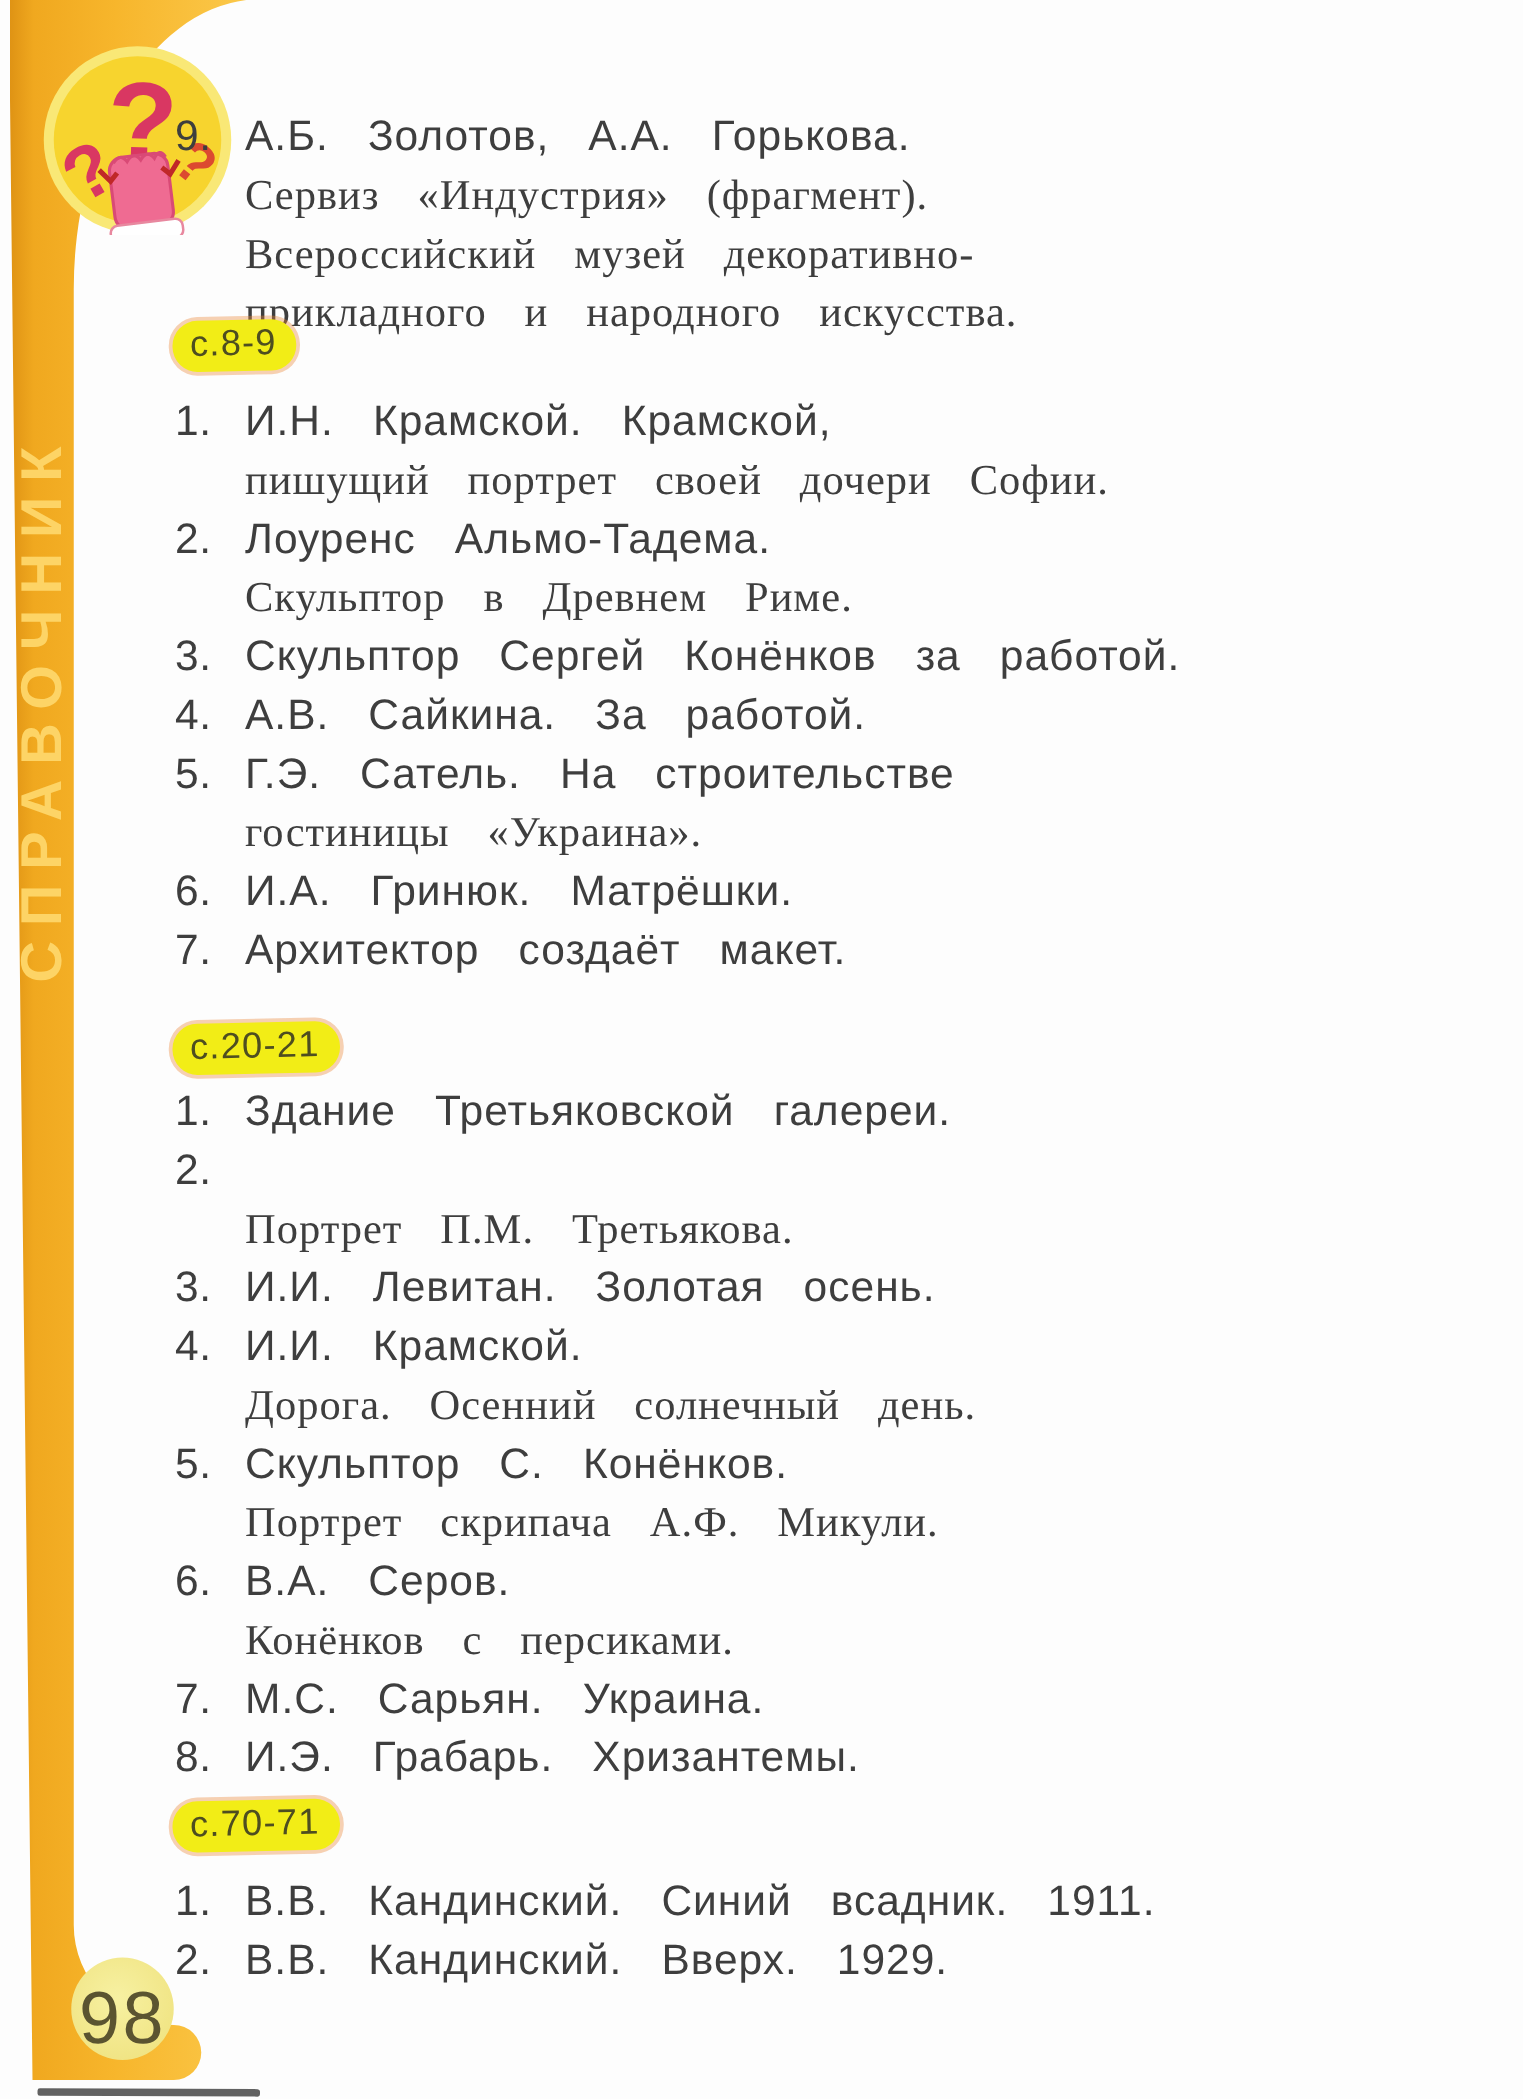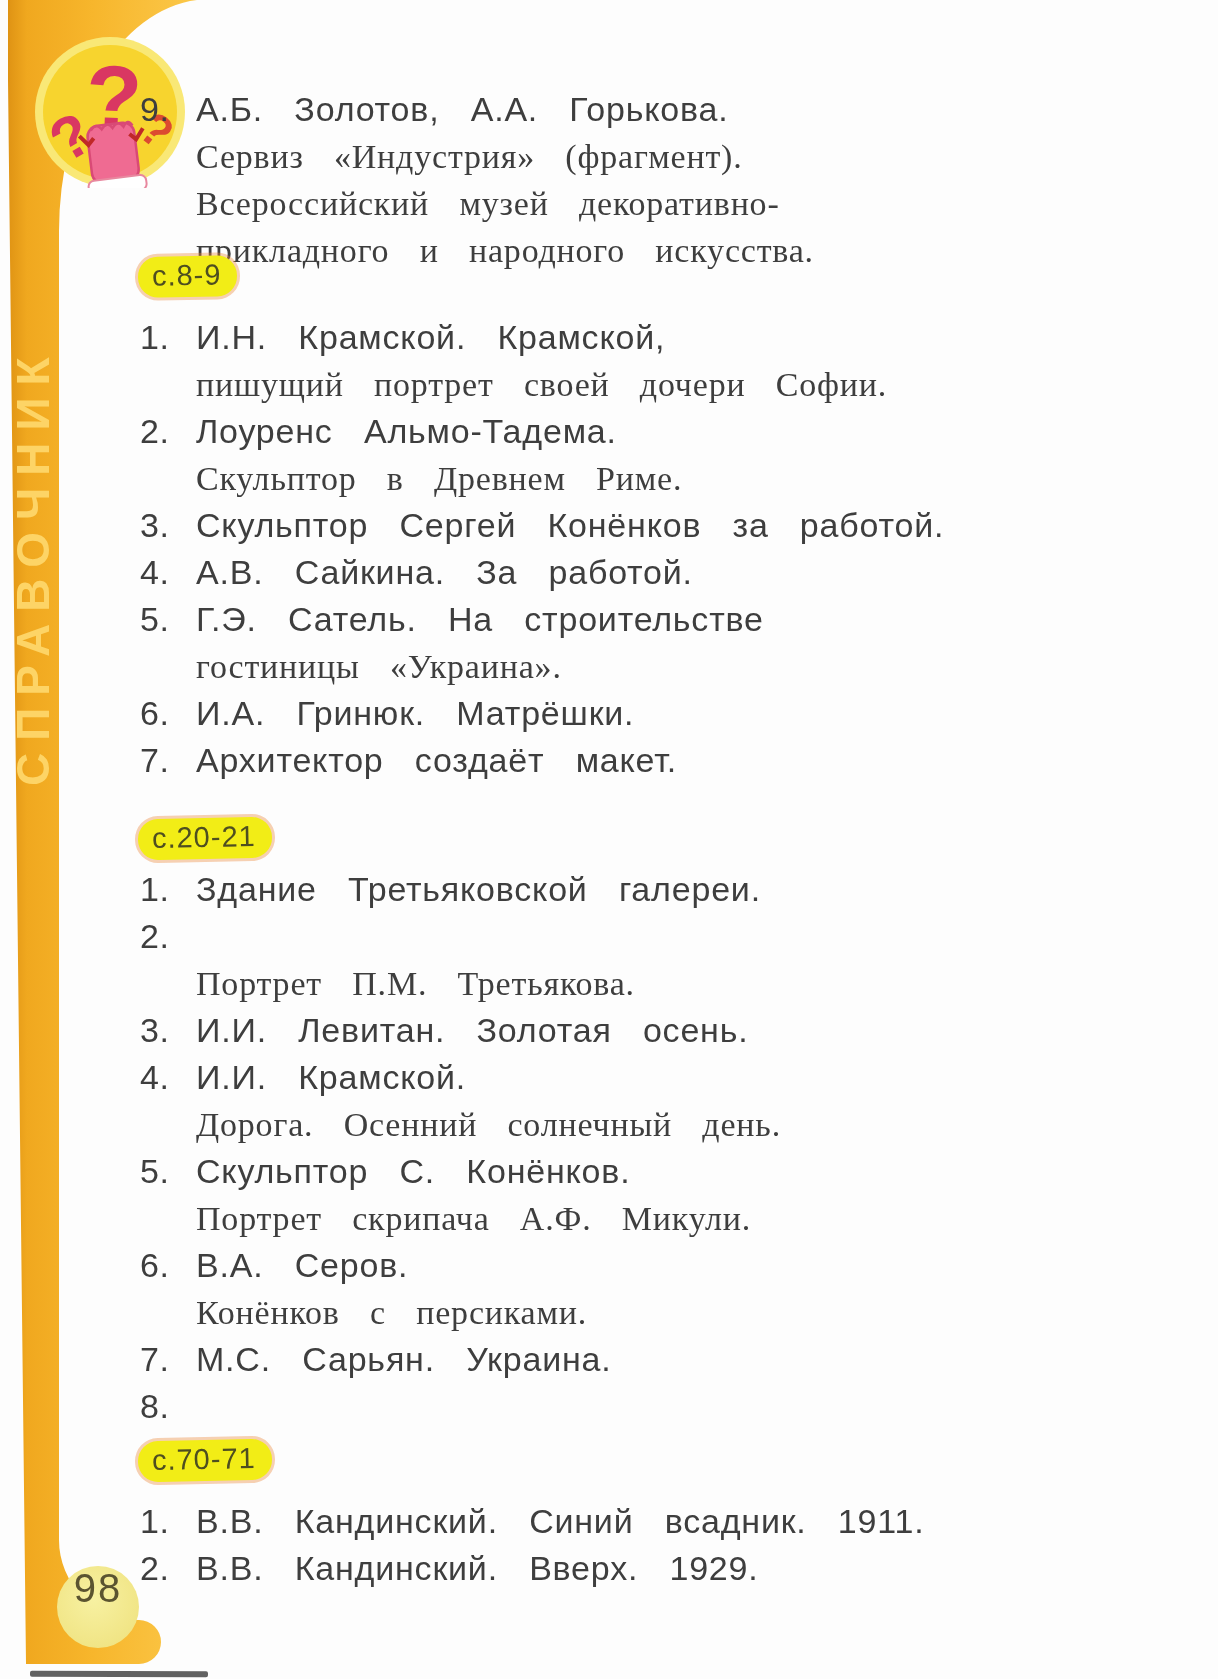--- a/index.html
+++ b/index.html
@@ -43,22 +43,22 @@
     border-radius:20px;letter-spacing:1px;
     box-shadow:0 0 0 3px rgba(233,135,55,0.38);
     transform:rotate(-1.2deg);white-space:nowrap;
   }
 
   
   .page-number{
     position:absolute;left:57px;top:1566px;width:82px;height:82px;
     border-radius:50%;
     background:radial-gradient(circle at 45% 40%, #f7f1a2, #eee07a);
-    display:flex;align-items:flex-start;justify-content:center;
-    font-size:40px;color:#5b5430;letter-spacing:2px;
+    display:flex;align-items:flex-end;justify-content:center;
+    font-size:59px;color:#5b5430;letter-spacing:2px;
   }
 
   
   .scan-edge{
     position:absolute;left:30px;top:1671px;width:178px;height:6px;
     background:#454545;opacity:.85;transform:rotate(0.2deg);
     border-radius:2px;
   }
 </style>
 </head>
@@ -201,20 +201,21 @@
       </div>
       <div class="line cont">
         <span class="txt">Конёнков с персиками.</span>
       </div>
       <div class="line">
         <span class="num">7.</span>
         <span class="txt">М.С. Сарьян. Украина.</span>
       </div>
       <div class="line">
         <span class="num">8.</span>
+        <span class="txt">И.Э. Грабарь. Хризантемы.</span>
       </div>
     </div>
 
     <div class="badge" style="top:1440px">
       <span>с.70-71</span>
     </div>
 
     <div class="block" style="top:1498px">
       <div class="line">
         <span class="num">1.</span>

